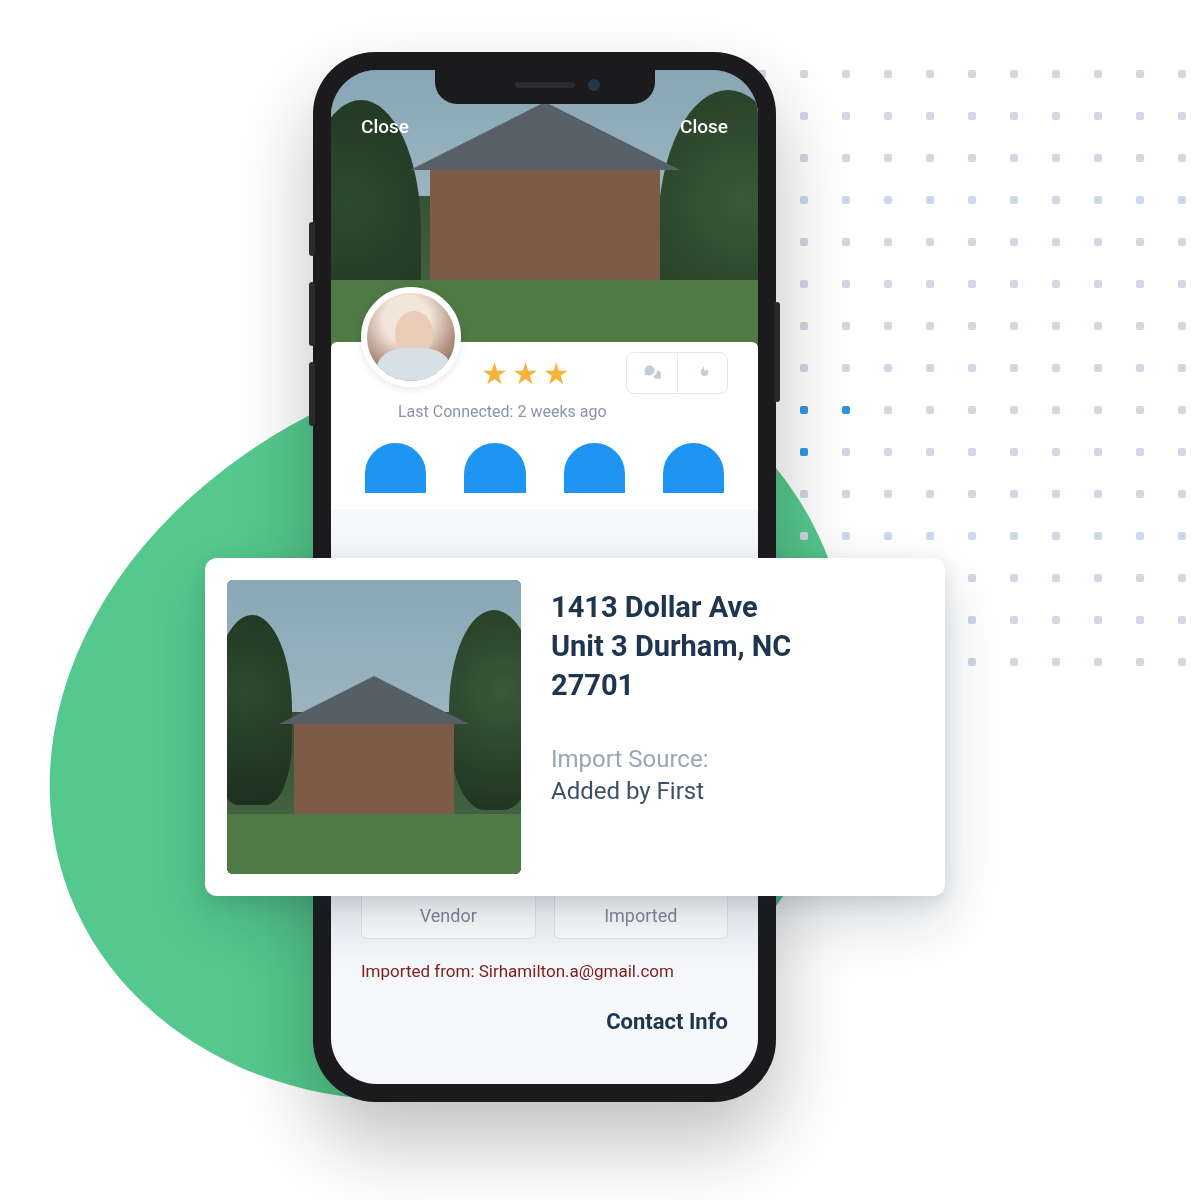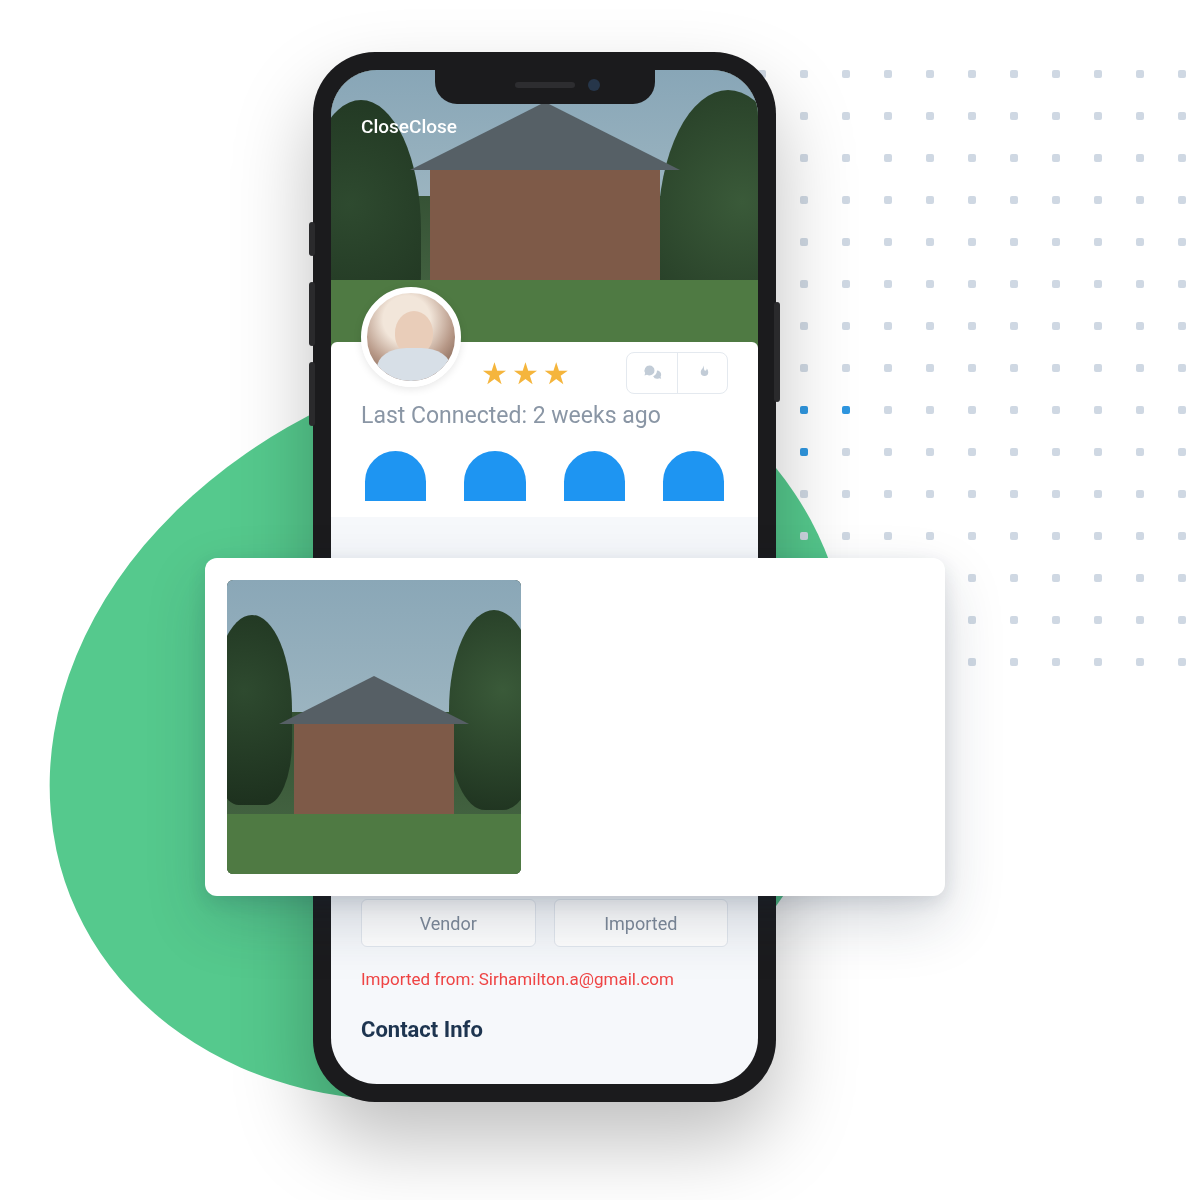--- a/index.html
+++ b/index.html
@@ -135,20 +135,21 @@
   }
   .tree-l{ position:absolute; left:-30px; top:30px; width:120px; height:260px; background:radial-gradient(circle at 40% 40%, #2e4a2f, #1c2f1d); border-radius:60% 60% 40% 40%; }
   .tree-r{ position:absolute; right:-40px; top:20px; width:140px; height:280px; background:radial-gradient(circle at 60% 40%, #3a5a39, #1e321f); border-radius:50% 50% 40% 40%; }
   .lawn{ position:absolute; bottom:0; left:0; right:0; height:70px; background:#4f7a43; }
   .top-actions {
     position: absolute;
     top: 45px;
     left: 0;
     right: 0;
     display: flex;
+    justify-content: space-between;
     padding: 0 30px;
     color: #fff;
     font-size: 19px;
     font-weight: 500;
     z-index: 5;
   }
 
   .profile-card {
     background: #fff;
     margin: -8px 0 0 0;
@@ -195,23 +196,24 @@
     font-size:20px;
   }
   .mini-actions div + div { border-left: 1px solid #e4e9ef; }
   .name {
     font-size: 32px;
     font-weight: 700;
     color: #1e3550;
     margin-top: 22px;
   }
   .last-connected {
-    font-size: 23px;
+    font-size: 16px;
     color: #8a96a5;
     margin-top: 8px;
+    margin-left: 37px;
   }
   .circles {
     display:flex;
     gap:38px;
     margin-top:22px;
     padding:0 4px;
   }
   .circles span{
     width:76px;
     height:50px;
@@ -239,28 +241,29 @@
   }
   .btn.primary-ghost {
     background: #8dcff8;
     border: none;
     color: #fff;
   }
 
   .imported {
     padding: 18px 20px 0 30px;
     font-size: 17px;
-    color: #ef4444;
+    color: #7f1d1d;
   }
 
   .section-title {
     padding: 28px 30px 0 30px;
     font-size: 22px;
     font-weight: 700;
     color: #1e3550;
+    text-align: right;
   }
 
   
   .address-card {
     position: absolute;
     top: 558px;
     left: 205px;
     width: 740px;
     height: 338px;
     background: #fff;
@@ -611,13 +614,22 @@
 
 <div class="address-card">
   <div class="thumb">
     <div class="sky"></div>
     <div class="tree-l"></div>
     <div class="tree-r"></div>
     <div class="roof"></div>
     <div class="house"></div>
     <div class="lawn"></div>
   </div>
+  <div class="card-text">
+    <div class="address">
+      <span>1413 Dollar Ave</span><br>
+      <span>Unit 3 Durham, NC</span><br>
+      <span>27701</span>
+    </div>
+    <div class="import-source-label">Import Source:</div>
+    <div class="import-source-value">Added by First</div>
+  </div>
 </div>
 
 </body></html>

